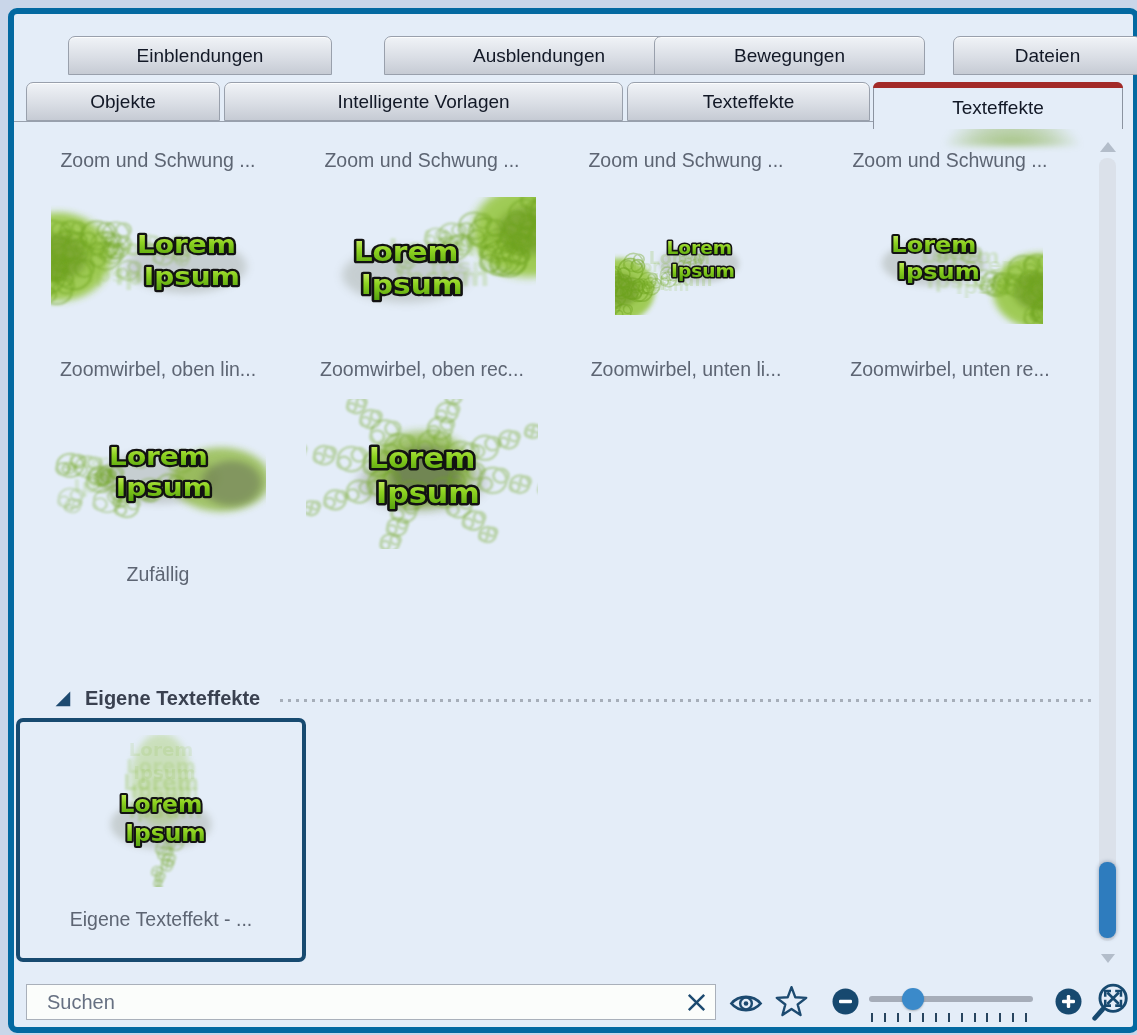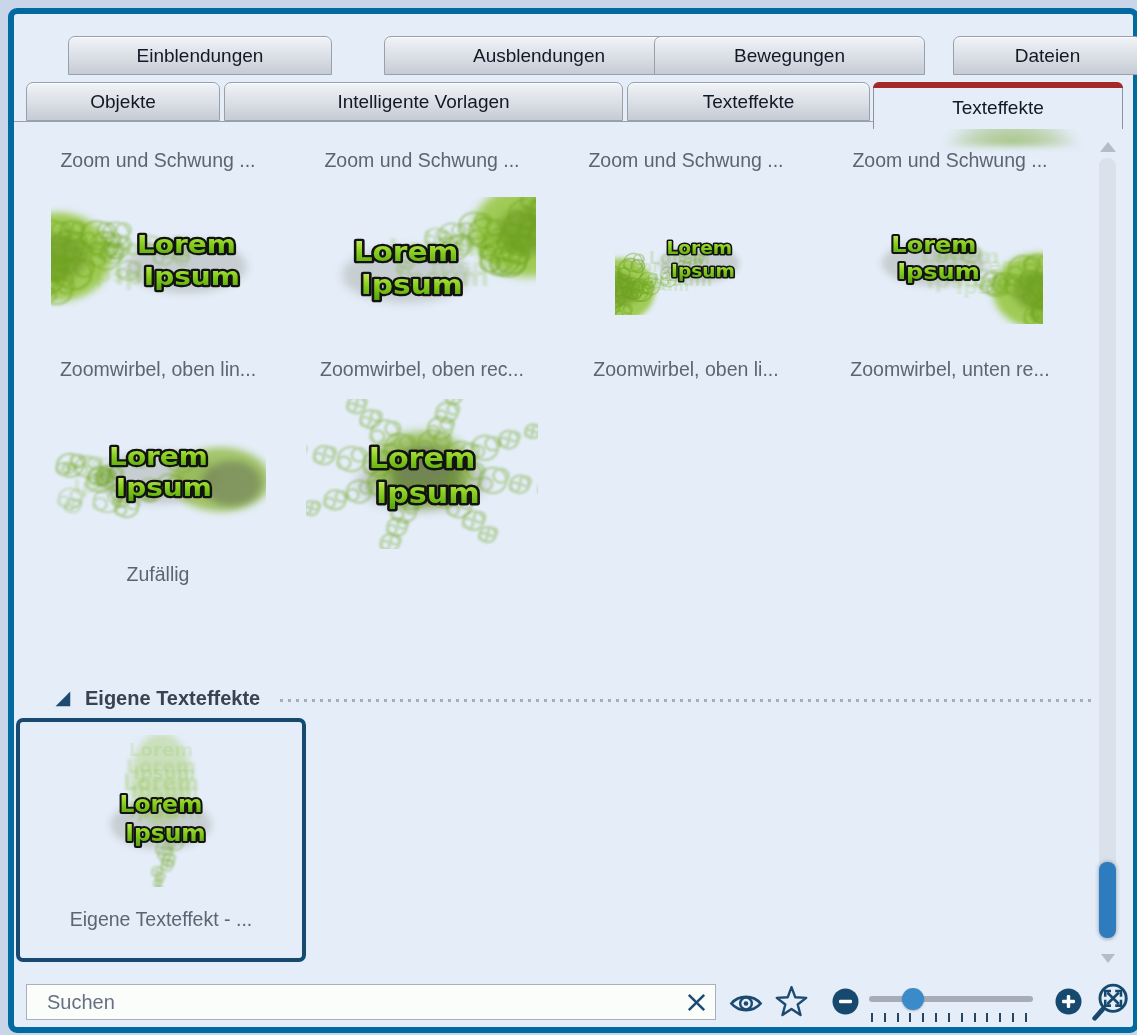--- a/index.html
+++ b/index.html
@@ -534,21 +534,21 @@
             <g font-family="'DejaVu Sans',sans-serif" font-weight="bold" text-anchor="middle" transform="translate(90,67) scale(0.93)" opacity="0.2" filter="url(#b1)">
               <text x="0" y="0" font-size="26" fill="#7fb62a">Lorem</text>
               <text x="5" y="33" font-size="26" fill="#7fb62a">Ipsum</text>
             </g>
             <g font-family="'DejaVu Sans',sans-serif" font-weight="bold" text-anchor="middle">
               <text x="118" y="52" font-size="26" fill="url(#gg)" stroke="#121212" stroke-width="4.6" paint-order="stroke" stroke-linejoin="round">Lorem</text>
               <text x="123" y="85" font-size="26" fill="url(#gg)" stroke="#121212" stroke-width="4.6" paint-order="stroke" stroke-linejoin="round">Ipsum</text>
             </g>
           </svg>
         </div>
-        <div class="itemlabel">Zoomwirbel, oben li...</div>
+        <div class="itemlabel">Zoomwirbel, unten li...</div>
       </div>
       <div class="cell rowA" style="left: 804px; top: 165px;">
         <div class="thumbwrap">
           <svg class="thumb" width="185" height="115" viewBox="0 0 200 140" preserveAspectRatio="none">
             <ellipse cx="82" cy="66" rx="56" ry="28" fill="#6f745e" opacity="0.25" filter="url(#b3)"></ellipse>
             <ellipse cx="196" cy="100" rx="50" ry="46" fill="#8fc32e" opacity="0.8" filter="url(#b3)"></ellipse>
             <ellipse cx="196" cy="100" rx="28" ry="24" fill="#55810f" opacity="0.45" filter="url(#b3)"></ellipse>
             <g stroke="#6da31e" fill="none" stroke-width="2.3" opacity="0.42" filter="url(#b1)">
               <circle cx="192.8" cy="130.3" r="12.7"></circle>
               <circle cx="200.4" cy="125.9" r="7.0"></circle>

